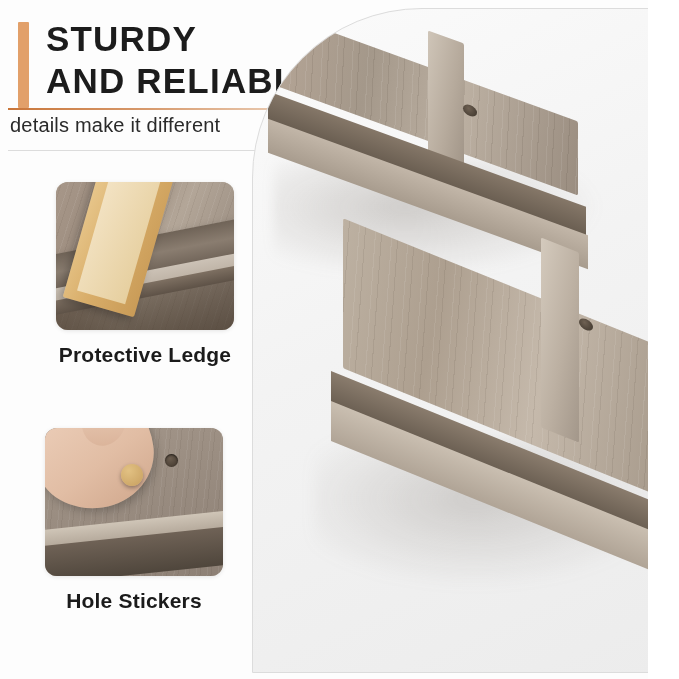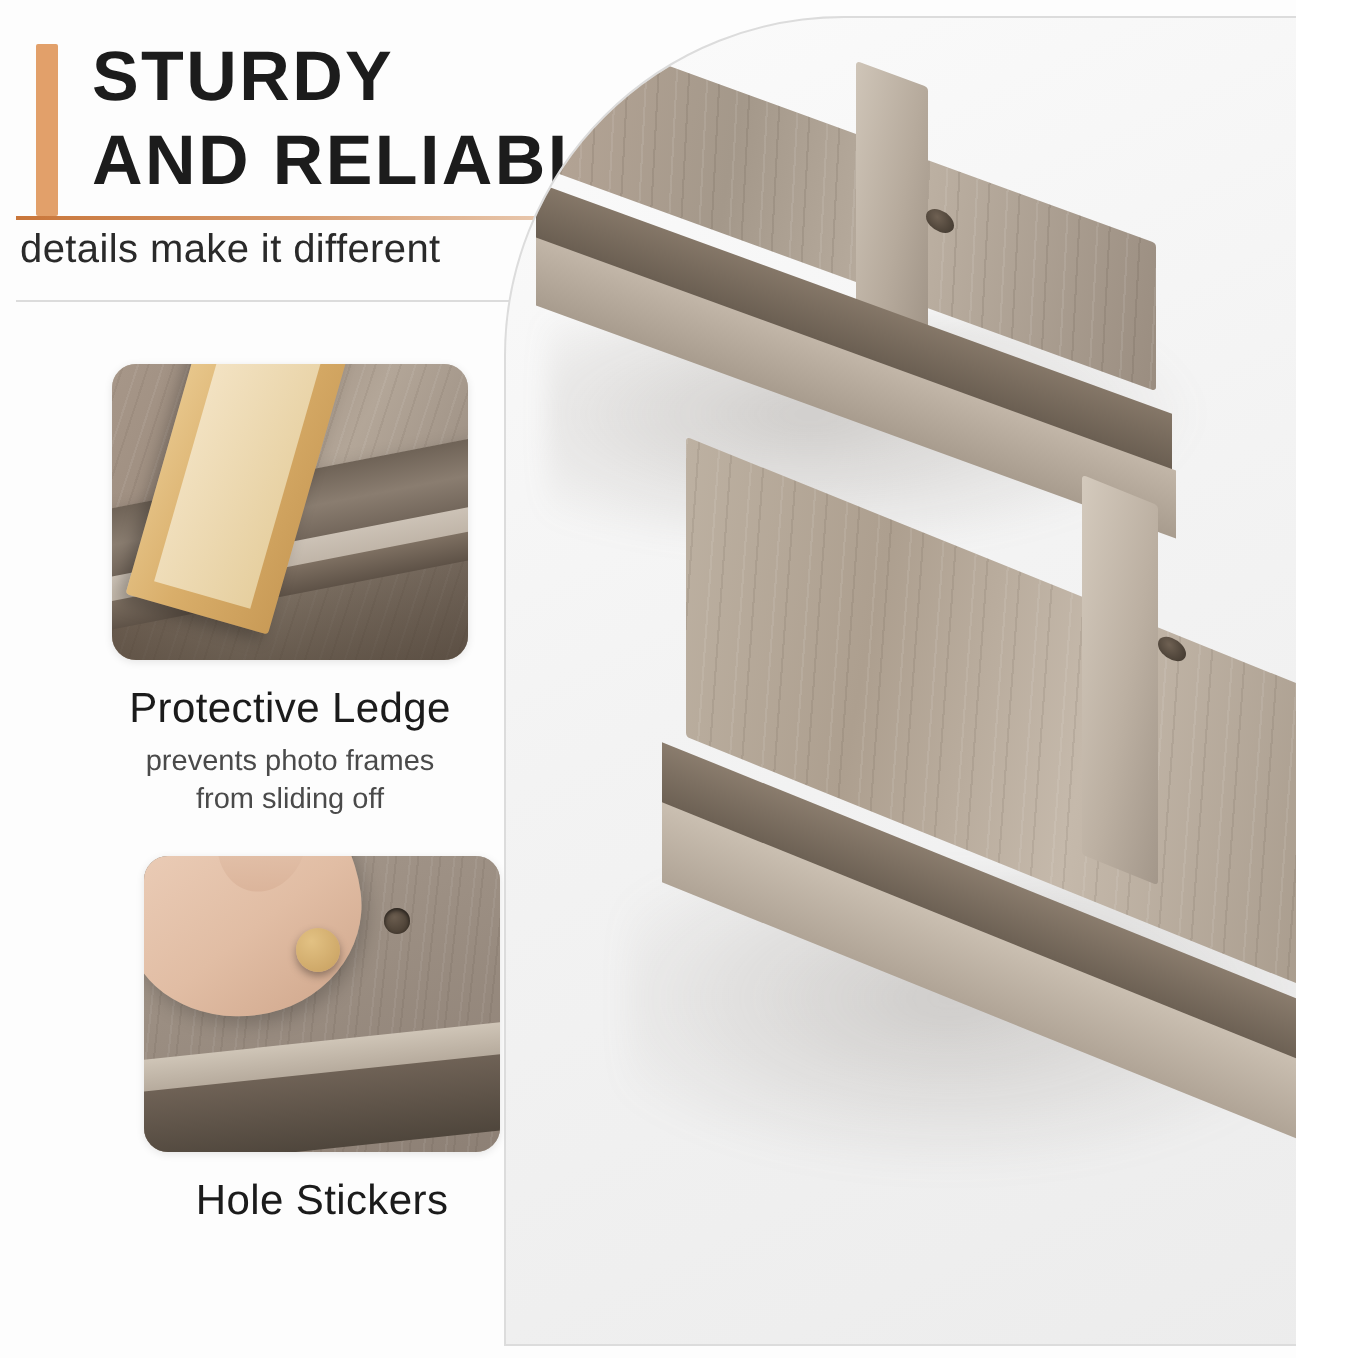--- a/index.html
+++ b/index.html
@@ -35,30 +35,30 @@
     position:absolute;left:10px;top:114px;
     font-size:20px;color:#2a2a2a;letter-spacing:0.2px;
   }
   .rule2{
     position:absolute;left:8px;top:150px;width:250px;height:1px;background:#dcdcdc;
   }
 
   
   .feature{position:absolute;width:240px;text-align:center;}
   .feat1{left:25px;top:182px;}
-  .feat2{left:41px;top:428px;}
+  .feat2{left:14px;top:428px;}
 
   .thumb{
     width:178px;height:148px;margin:0 auto;
     border-radius:12px;overflow:hidden;position:relative;
     box-shadow:0 1px 4px rgba(0,0,0,.10);
     background:#b7ab9d;
   }
   .feat-title{
-    margin-top:13px;font-size:21px;font-weight:normal;color:#1b1b1b;letter-spacing:.2px;
+    margin-top:13px;font-size:21px;font-weight:bold;color:#1b1b1b;letter-spacing:.2px;
   }
   .feat-sub{
     margin-top:5px;font-size:14.5px;color:#4a4a4a;line-height:19px;
   }
 
   
   .t1-bg{
     position:absolute;inset:0;
     background:
       linear-gradient(118deg,#a79789 0%,#9c8c7e 28%,#b3a698 55%,#8e8176 100%);
@@ -271,24 +271,20 @@
       <div class="t1-grain"></div>
       <div class="t1-shadow"></div>
       <div class="t1-shelftop"></div>
       <div class="t1-shelfface"></div>
       <div class="t1-lip"></div>
       <div class="t1-frame">
         <div class="t1-frame-in"></div>
       </div>
     </div>
     <div class="feat-title">Protective Ledge</div>
-    <div class="feat-sub">
-      <div>prevents photo frames</div>
-      <div>from sliding off</div>
-    </div>
   </div>
 
   <div class="feature feat2">
     <div class="thumb">
       <div class="t2-bg"></div>
       <div class="t2-grain"></div>
       <div class="t2-hole"></div>
       <div class="t2-shelf"></div>
       <div class="t2-shelf2"></div>
       <div class="t2-hand">

